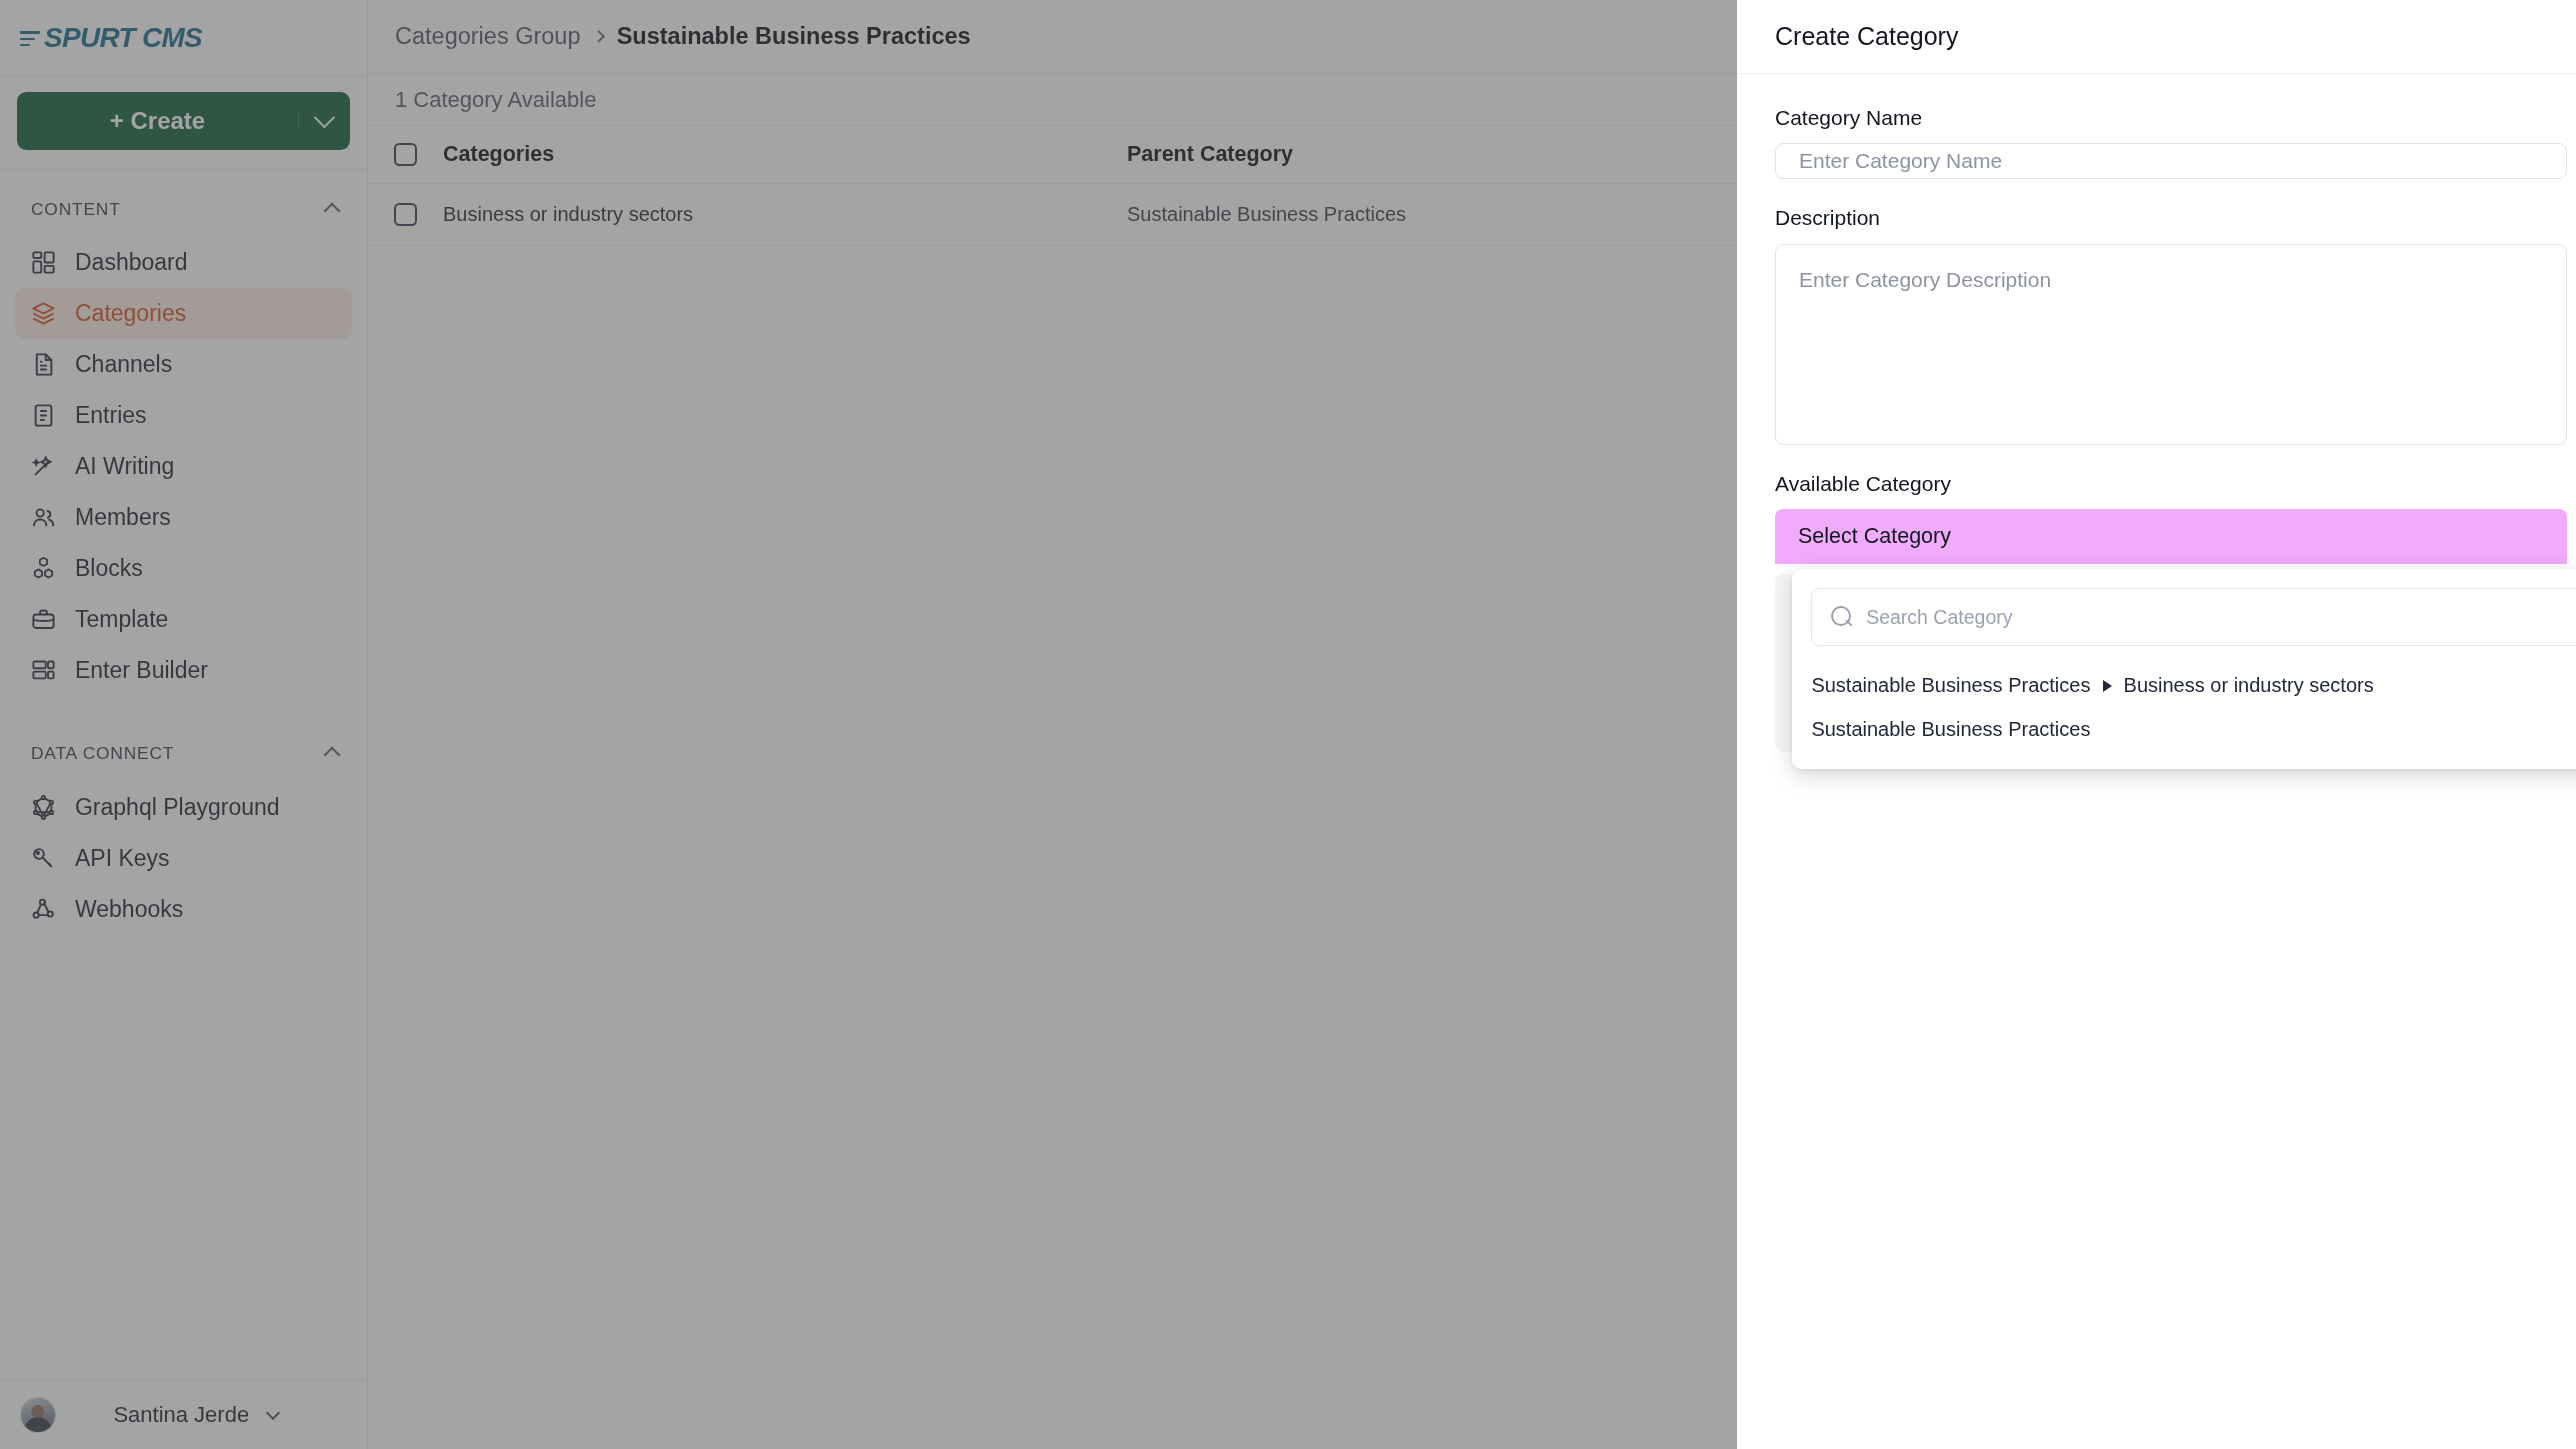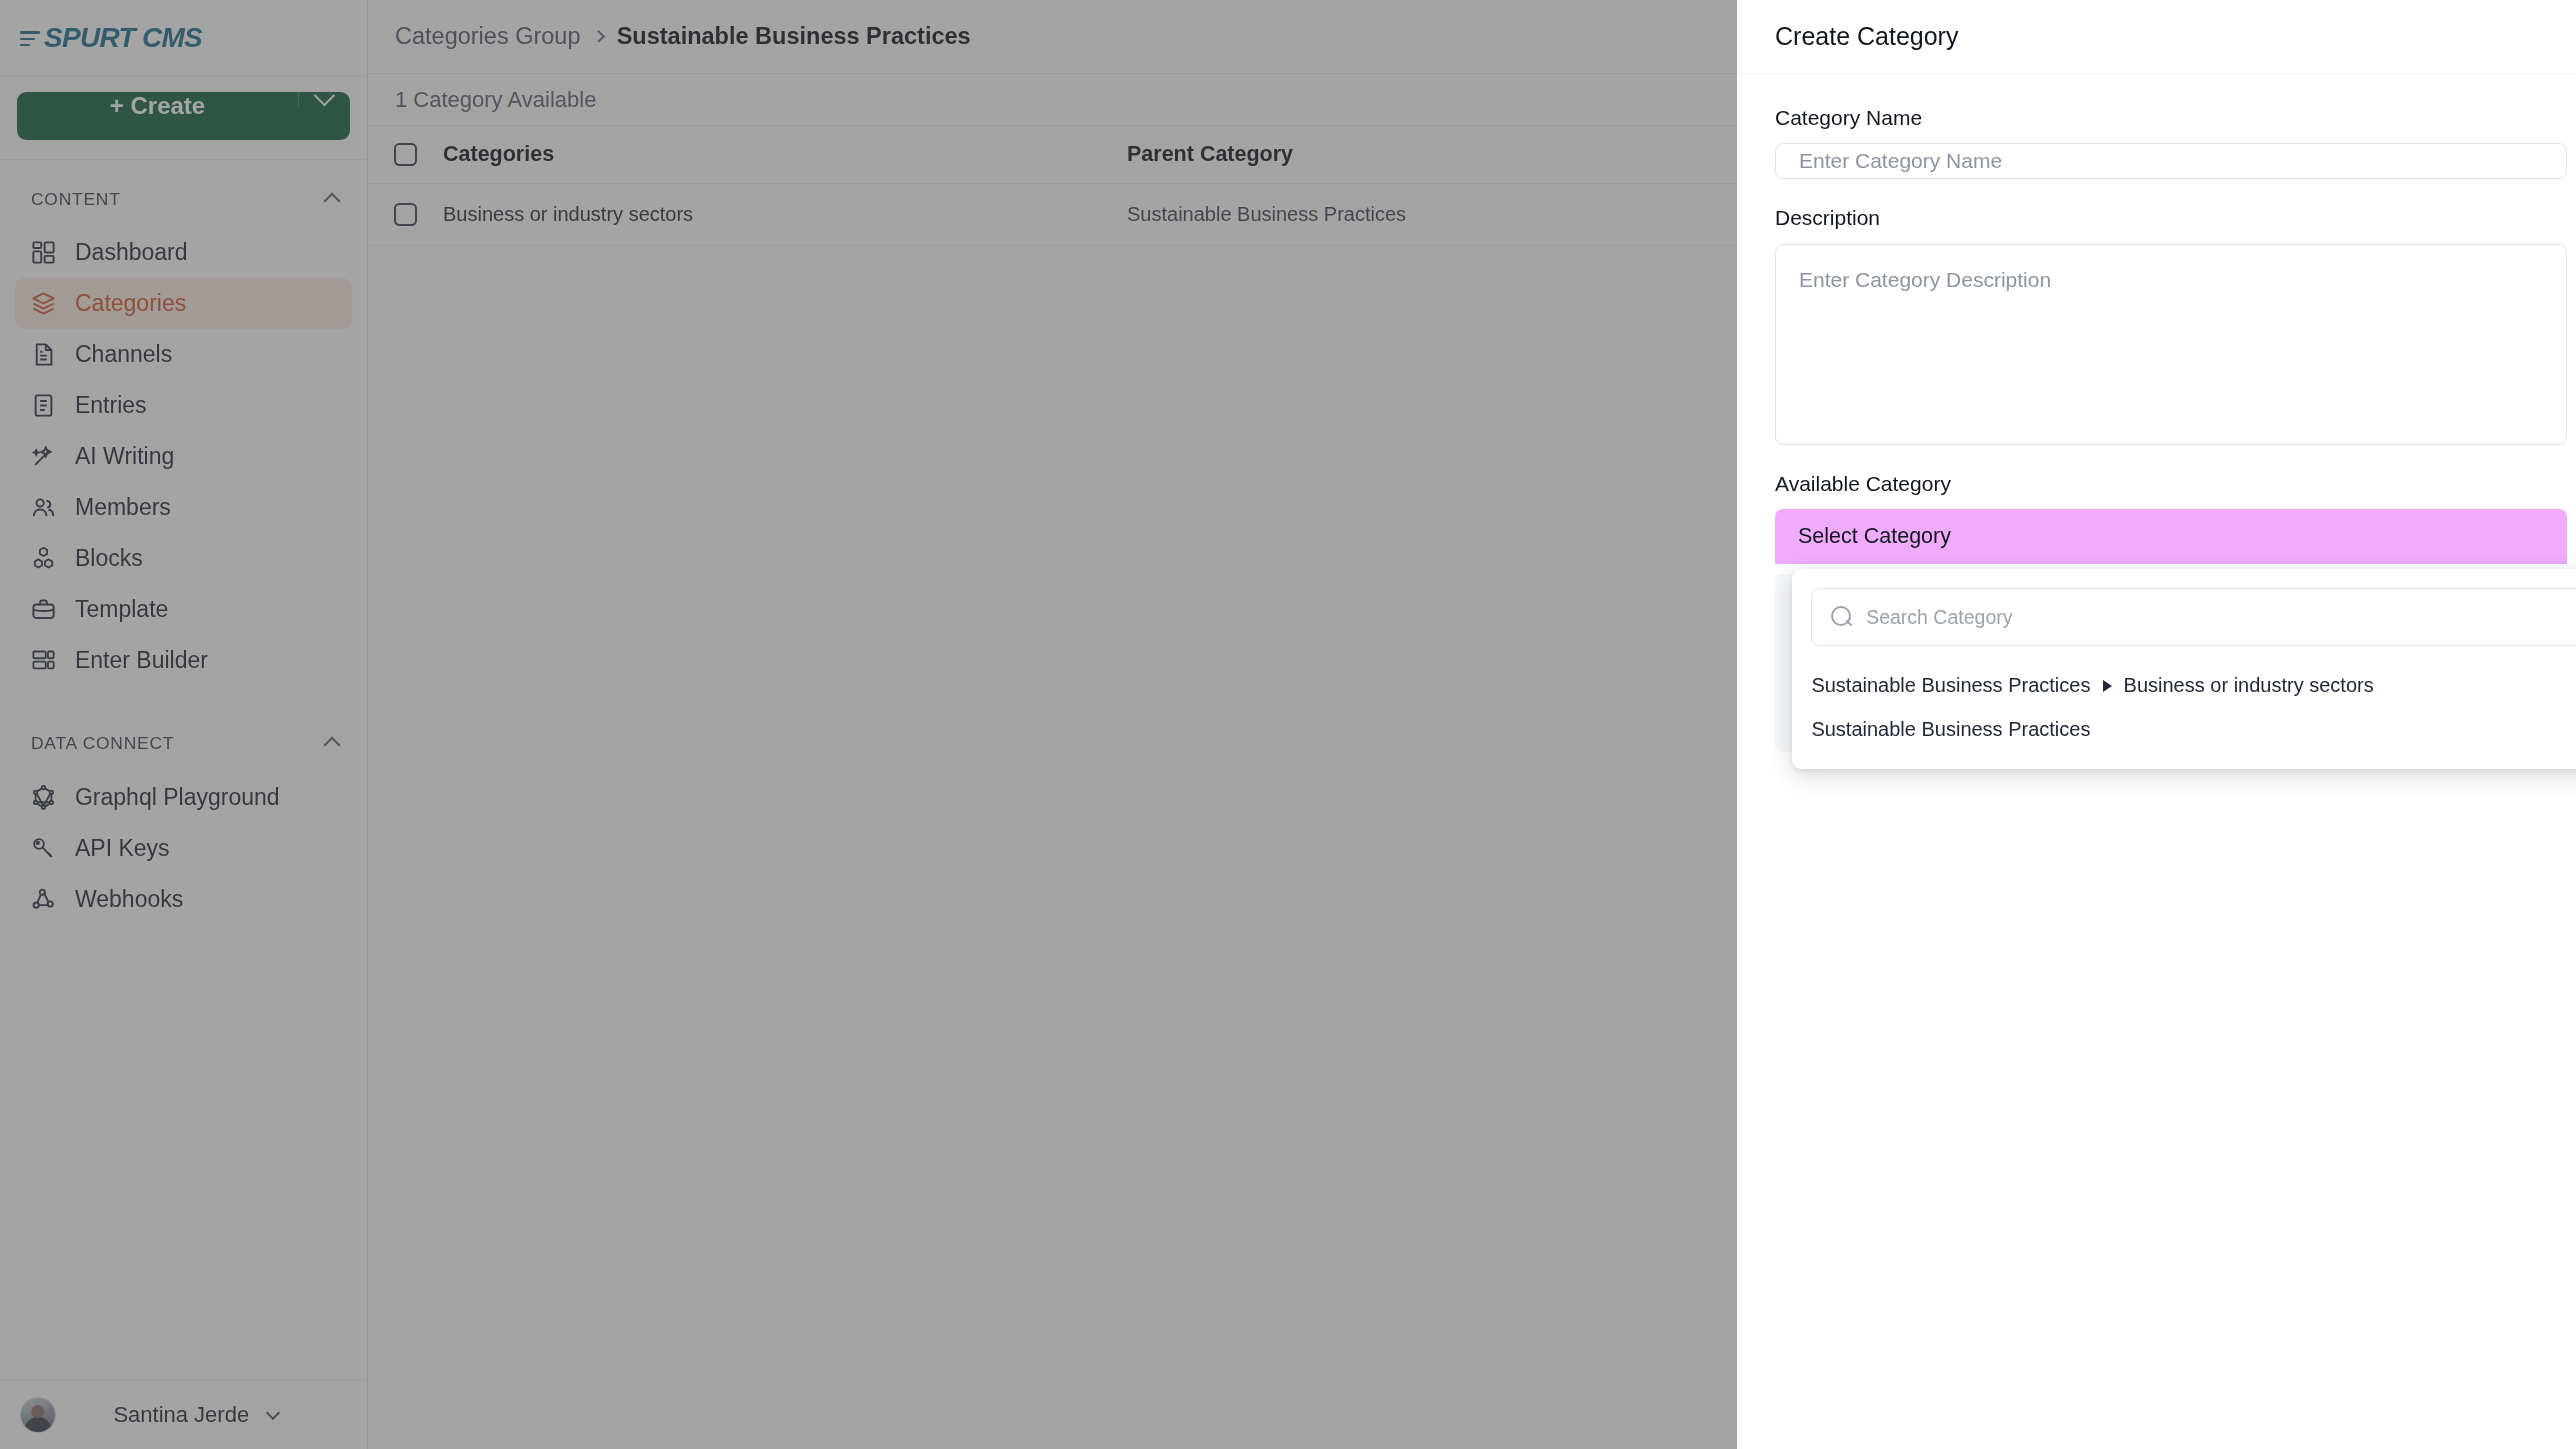--- a/index.html
+++ b/index.html
@@ -39,22 +39,22 @@
   .logo-text {
     font-size: 28px; font-weight: bold; font-style: italic;
     color: #1a6e8e; letter-spacing: -0.7px; line-height: 1;
   }
 
   .create-row {
     padding: 16px 17.4px 19px 17.4px;
     border-bottom: 1.3px solid #eceef1;
   }
   .create-btn {
-    display: flex; align-items: flex-start;
-    height: 48px; border-radius: 9.4px;
+    display: flex; align-items: center;
+    height: 58px; border-radius: 9.4px;
     background: #14603f; overflow: hidden;
     cursor: pointer;
   }
   .create-btn-main {
     flex: 1; display: flex; align-items: center; justify-content: center;
     color: #ffffff; font-size: 24px; font-weight: 600;
   }
   .create-btn-split {
     width: 52px; display: flex; align-items: center; justify-content: center;
     border-left: 1.3px solid rgba(255,255,255,.22);

